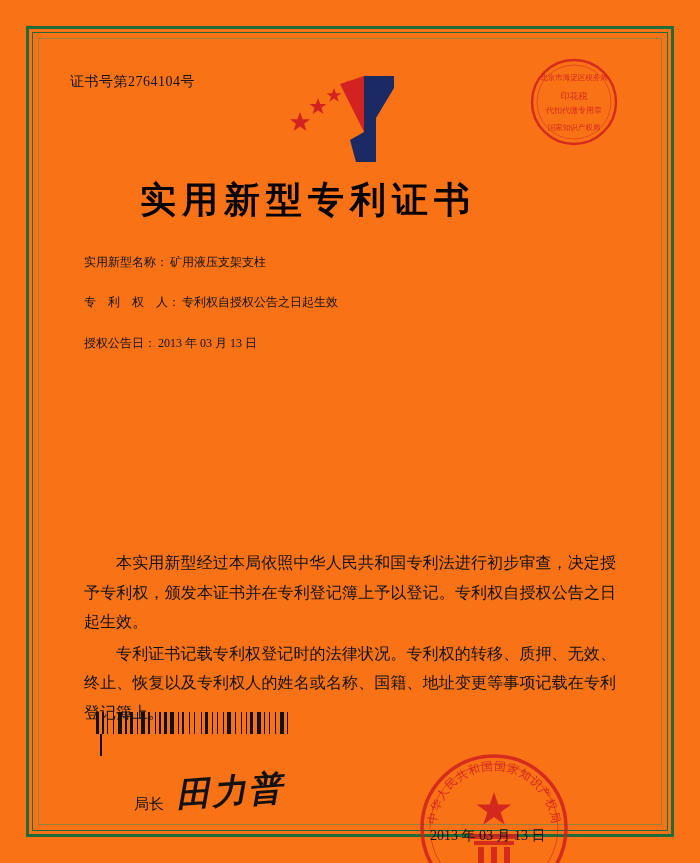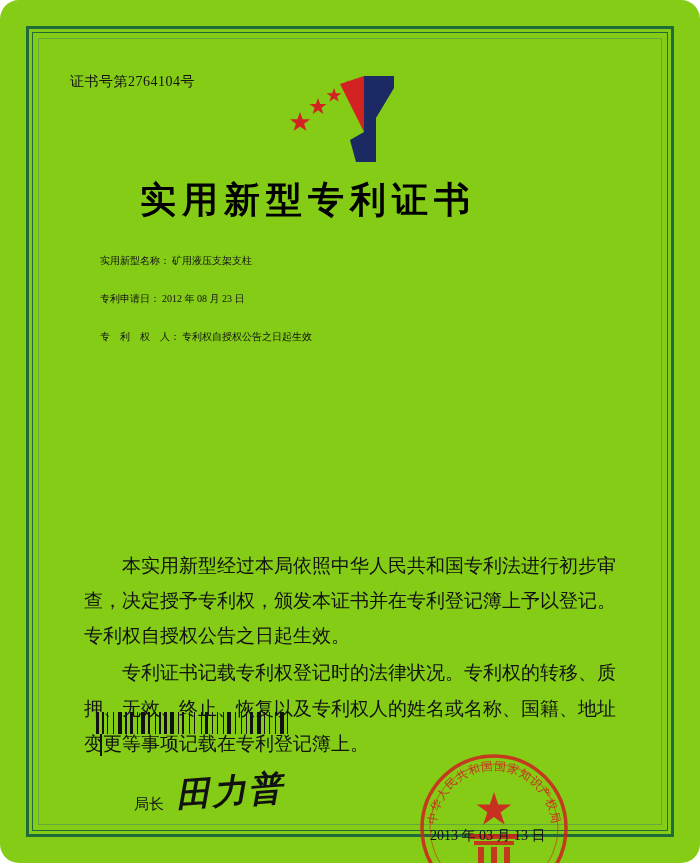--- a/index.html
+++ b/index.html
@@ -13,22 +13,21 @@
     font-family: "Liberation Serif", serif;
     color: #1a1a1a;
     position: relative;
     overflow: hidden;
   }
 
   .page {
     position: absolute;
     left: 0; top: 0;
     width: 700px; height: 863px;
-    background: #84cc16;
-    border-radius: 19px;
+    background: #f97316;
   }
 
   
   .frame-outer {
     position: absolute;
     left: 26px; top: 26px;
     width: 648px; height: 811px;
     border: 3px solid #1f6b3a;
     box-sizing: border-box;
   }
@@ -83,36 +82,35 @@
     width: 92px; height: 92px;
   }
 
   
   .fields {
     position: absolute;
     left: 84px; top: 255px;
     width: 540px;
   }
   .field {
-    font-size: 10px;
+    font-size: 12px;
     line-height: 1.2;
     margin-bottom: 26px;
     color: #111;
     white-space: nowrap;
-    margin-left: 16px;
   }
   .field .lbl { letter-spacing: 0px; }
   .field .val { margin-left: 2px; }
 
   
   .body-text {
     position: absolute;
     left: 84px; top: 548px;
     width: 532px;
-    font-size: 19px;
+    font-size: 16px;
     line-height: 1.85;
     text-align: justify;
     color: #111;
   }
   .body-text p { margin: 0 0 2px 0; text-indent: 2em; }
 
   
   .barcode {
     position: absolute;
     left: 96px; top: 712px;
@@ -181,32 +179,42 @@
       <path d="M60 70 L74 62 L74 92 L66 92 Z" fill="#1b2a63"></path>
       <g fill="#d32222">
         <polygon points="10,42 12.6,49.2 20.2,49.2 14.1,53.7 16.4,61 10,56.6 3.6,61 5.9,53.7 -0.2,49.2 7.4,49.2"></polygon>
         <polygon points="28,28 30.2,34 36.5,34 31.4,37.8 33.3,43.9 28,40.2 22.7,43.9 24.6,37.8 19.5,34 25.8,34"></polygon>
         <polygon points="44,18 45.9,23.2 51.4,23.2 47,26.5 48.7,31.8 44,28.6 39.3,31.8 41,26.5 36.6,23.2 42.1,23.2"></polygon>
         <polygon points="58,10 59.6,14.4 64.3,14.4 60.5,17.2 62,21.7 58,18.9 54,21.7 55.5,17.2 51.7,14.4 56.4,14.4"></polygon>
       </g>
     </svg>
   </div>
 
+  <div class="seal-top">
+    <svg width="92" height="92" viewBox="0 0 92 92">
+      <circle cx="46" cy="46" r="42" fill="none" stroke="#cf2020" stroke-width="2.5" opacity=".85"></circle>
+      <circle cx="46" cy="46" r="37" fill="none" stroke="#cf2020" stroke-width="0.8" opacity=".6"></circle>
+      <text x="46" y="24" font-size="7.5" fill="#cf2020" text-anchor="middle" font-family="'Liberation Sans',sans-serif" opacity=".9">北京市海淀区税务局</text>
+      <text x="46" y="43" font-size="9" fill="#cf2020" text-anchor="middle" font-family="'Liberation Sans',sans-serif" opacity=".9">印花税</text>
+      <text x="46" y="57" font-size="8" fill="#cf2020" text-anchor="middle" font-family="'Liberation Sans',sans-serif" opacity=".9">代扣代缴专用章</text>
+      <text x="46" y="74" font-size="7.5" fill="#cf2020" text-anchor="middle" font-family="'Liberation Sans',sans-serif" opacity=".9">国家知识产权局</text>
+    </svg>
+  </div>
 
   <div class="title">实用新型专利证书</div>
 
   <div class="fields">
     <div class="field">
       <span class="lbl">实用新型名称：</span><span class="val">矿用液压支架支柱</span>
     </div>
     <div class="field">
-      <span class="lbl">专利申请日：</span><span class="val">2012 年 08 月 23 日</span>
+      <span class="lbl">专　利　权　人：</span><span class="val">专利权自授权公告之日起生效</span>
     </div>
     <div class="field">
-      <span class="lbl">专　利　权　人：</span><span class="val">专利权自授权公告之日起生效</span>
+      <span class="lbl">授权公告日：</span><span class="val">2013 年 03 月 13 日</span>
     </div>
   </div>
 
   <div class="body-text">
     <p>本实用新型经过本局依照中华人民共和国专利法进行初步审查，决定授予专利权，颁发本证书并在专利登记簿上予以登记。专利权自授权公告之日起生效。</p>
     <p>专利证书记载专利权登记时的法律状况。专利权的转移、质押、无效、终止、恢复以及专利权人的姓名或名称、国籍、地址变更等事项记载在专利登记簿上。</p>
   </div>
 
   <div class="barcode"><i style="width: 3px; background: rgb(17, 17, 17);"></i><i style="width: 1px; background: transparent;"></i><i style="width: 2px; background: rgb(17, 17, 17);"></i><i style="width: 1px; background: transparent;"></i><i style="width: 1px; background: rgb(17, 17, 17);"></i><i style="width: 3px; background: transparent;"></i><i style="width: 1px; background: rgb(17, 17, 17);"></i><i style="width: 2px; background: transparent;"></i><i style="width: 4px; background: rgb(17, 17, 17);"></i><i style="width: 1px; background: transparent;"></i><i style="width: 2px; background: rgb(17, 17, 17);"></i><i style="width: 1px; background: transparent;"></i><i style="width: 3px; background: rgb(17, 17, 17);"></i><i style="width: 2px; background: transparent;"></i><i style="width: 1px; background: rgb(17, 17, 17);"></i><i style="width: 1px; background: transparent;"></i><i style="width: 4px; background: rgb(17, 17, 17);"></i><i style="width: 1px; background: transparent;"></i><i style="width: 2px; background: rgb(17, 17, 17);"></i><i style="width: 3px; background: transparent;"></i><i style="width: 1px; background: rgb(17, 17, 17);"></i><i style="width: 1px; background: transparent;"></i><i style="width: 2px; background: rgb(17, 17, 17);"></i><i style="width: 1px; background: transparent;"></i><i style="width: 3px; background: rgb(17, 17, 17);"></i><i style="width: 1px; background: transparent;"></i><i style="width: 4px; background: rgb(17, 17, 17);"></i><i style="width: 2px; background: transparent;"></i><i style="width: 1px; background: rgb(17, 17, 17);"></i><i style="width: 1px; background: transparent;"></i><i style="width: 2px; background: rgb(17, 17, 17);"></i><i style="width: 3px; background: transparent;"></i><i style="width: 1px; background: rgb(17, 17, 17);"></i><i style="width: 2px; background: transparent;"></i><i style="width: 1px; background: rgb(17, 17, 17);"></i><i style="width: 4px; background: transparent;"></i><i style="width: 1px; background: rgb(17, 17, 17);"></i><i style="width: 1px; background: transparent;"></i><i style="width: 3px; background: rgb(17, 17, 17);"></i><i style="width: 2px; background: transparent;"></i><i style="width: 1px; background: rgb(17, 17, 17);"></i><i style="width: 2px; background: transparent;"></i><i style="width: 1px; background: rgb(17, 17, 17);"></i><i style="width: 3px; background: transparent;"></i><i style="width: 1px; background: rgb(17, 17, 17);"></i><i style="width: 1px; background: transparent;"></i><i style="width: 4px; background: rgb(17, 17, 17);"></i><i style="width: 2px; background: transparent;"></i><i style="width: 1px; background: rgb(17, 17, 17);"></i><i style="width: 3px; background: transparent;"></i><i style="width: 1px; background: rgb(17, 17, 17);"></i><i style="width: 2px; background: transparent;"></i><i style="width: 1px; background: rgb(17, 17, 17);"></i><i style="width: 1px; background: transparent;"></i><i style="width: 3px; background: rgb(17, 17, 17);"></i><i style="width: 2px; background: transparent;"></i><i style="width: 4px; background: rgb(17, 17, 17);"></i><i style="width: 1px; background: transparent;"></i><i style="width: 1px; background: rgb(17, 17, 17);"></i><i style="width: 2px; background: transparent;"></i><i style="width: 1px; background: rgb(17, 17, 17);"></i><i style="width: 3px; background: transparent;"></i><i style="width: 1px; background: rgb(17, 17, 17);"></i><i style="width: 2px; background: transparent;"></i><i style="width: 4px; background: rgb(17, 17, 17);"></i><i style="width: 1px; background: transparent;"></i><i style="width: 1px; background: rgb(17, 17, 17);"></i><i style="width: 3px; background: transparent;"></i><i style="width: 2px; background: rgb(17, 17, 17);"></i><i style="width: 1px; background: transparent;"></i></div>
 

